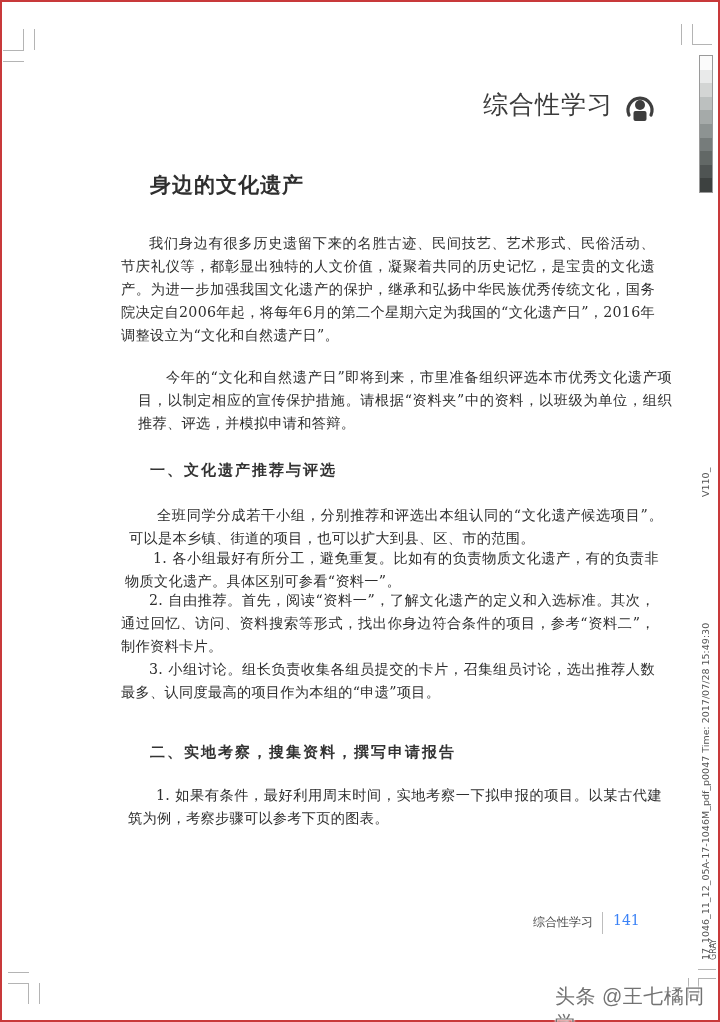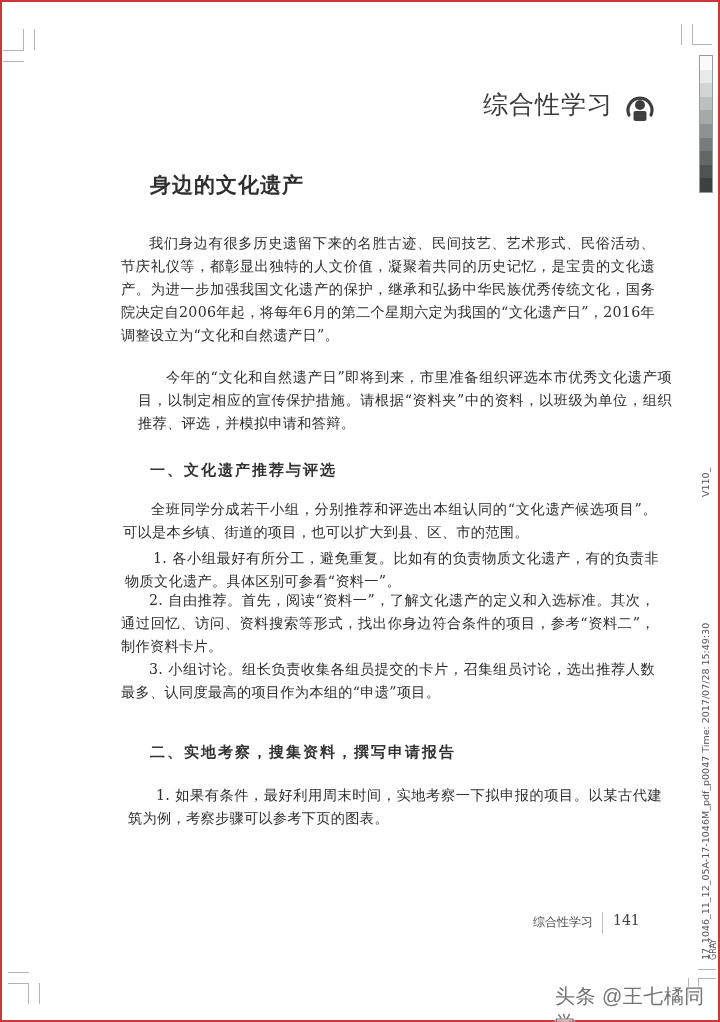--- a/index.html
+++ b/index.html
@@ -100,21 +100,21 @@
       top: 912px;
       width: 1px;
       height: 22px;
       background: #bdbdbd;
     }
     .footer-page {
       position: absolute;
       left: 613px;
       top: 912px;
       font-size: 14px;
-      color: #404040;
+      color: #3b82f6;
     }
     .vert-text {
       position: absolute;
       font-family: "DejaVu Sans", "Liberation Sans", sans-serif;
       font-size: 9.5px;
       color: #555555;
       transform-origin: left top;
       transform: rotate(-90deg);
       white-space: nowrap;
     }
@@ -174,21 +174,21 @@
     <rect x="9.5" y="19" width="13" height="10" rx="2" fill="#3e3e3e"></rect>
   </svg>
 </div>
 
 <div class="page-title">身边的文化遗产</div>
 
 <p class="para" style="top:232px;margin:0;">我们身边有很多历史遗留下来的名胜古迹、民间技艺、艺术形式、民俗活动、节庆礼仪等，都彰显出独特的人文价值，凝聚着共同的历史记忆，是宝贵的文化遗产。为进一步加强我国文化遗产的保护，继承和弘扬中华民族优秀传统文化，国务院决定自2006年起，将每年6月的第二个星期六定为我国的“文化遗产日”，2016年调整设立为“文化和自然遗产日”。</p>
 <p class="para" style="top:349px;margin:17px;">今年的“文化和自然遗产日”即将到来，市里准备组织评选本市优秀文化遗产项目，以制定相应的宣传保护措施。请根据“资料夹”中的资料，以班级为单位，组织推荐、评选，并模拟申请和答辩。</p>
 
 <div class="section-head" style="top:453px;">一、文化遗产推荐与评选</div>
-<p class="para" style="top:496px;margin:2px;">全班同学分成若干小组，分别推荐和评选出本组认同的“文化遗产候选项目”。可以是本乡镇、街道的项目，也可以扩大到县、区、市的范围。</p>
+<p class="para" style="top:496px;margin:8px;">全班同学分成若干小组，分别推荐和评选出本组认同的“文化遗产候选项目”。可以是本乡镇、街道的项目，也可以扩大到县、区、市的范围。</p>
 <p class="para" style="top:543px;margin:4px;">1. 各小组最好有所分工，避免重复。比如有的负责物质文化遗产，有的负责非物质文化遗产。具体区别可参看“资料一”。</p>
 <p class="para" style="top:589px;margin:0;">2. 自由推荐。首先，阅读“资料一”，了解文化遗产的定义和入选标准。其次，通过回忆、访问、资料搜索等形式，找出你身边符合条件的项目，参考“资料二”，制作资料卡片。</p>
 <p class="para" style="top:658px;margin:0;">3. 小组讨论。组长负责收集各组员提交的卡片，召集组员讨论，选出推荐人数最多、认同度最高的项目作为本组的“申遗”项目。</p>
 
 <div class="section-head" style="top:735px;">二、实地考察，搜集资料，撰写申请报告</div>
 <p class="para" style="top:777px;margin:7px;">1. 如果有条件，最好利用周末时间，实地考察一下拟申报的项目。以某古代建筑为例，考察步骤可以参考下页的图表。</p>
 
 <div class="footer-label">综合性学习</div>
 <div class="footer-sep"></div>
 <div class="footer-page">141</div>

